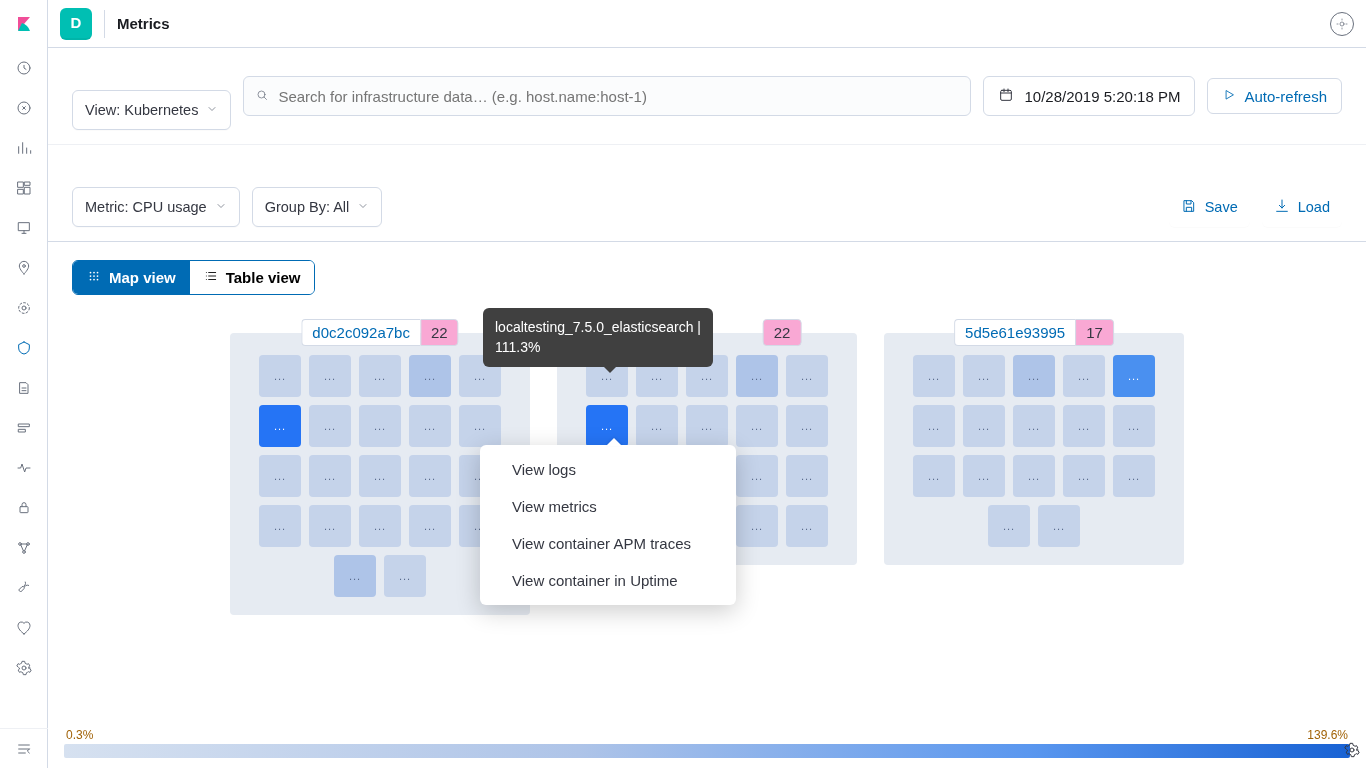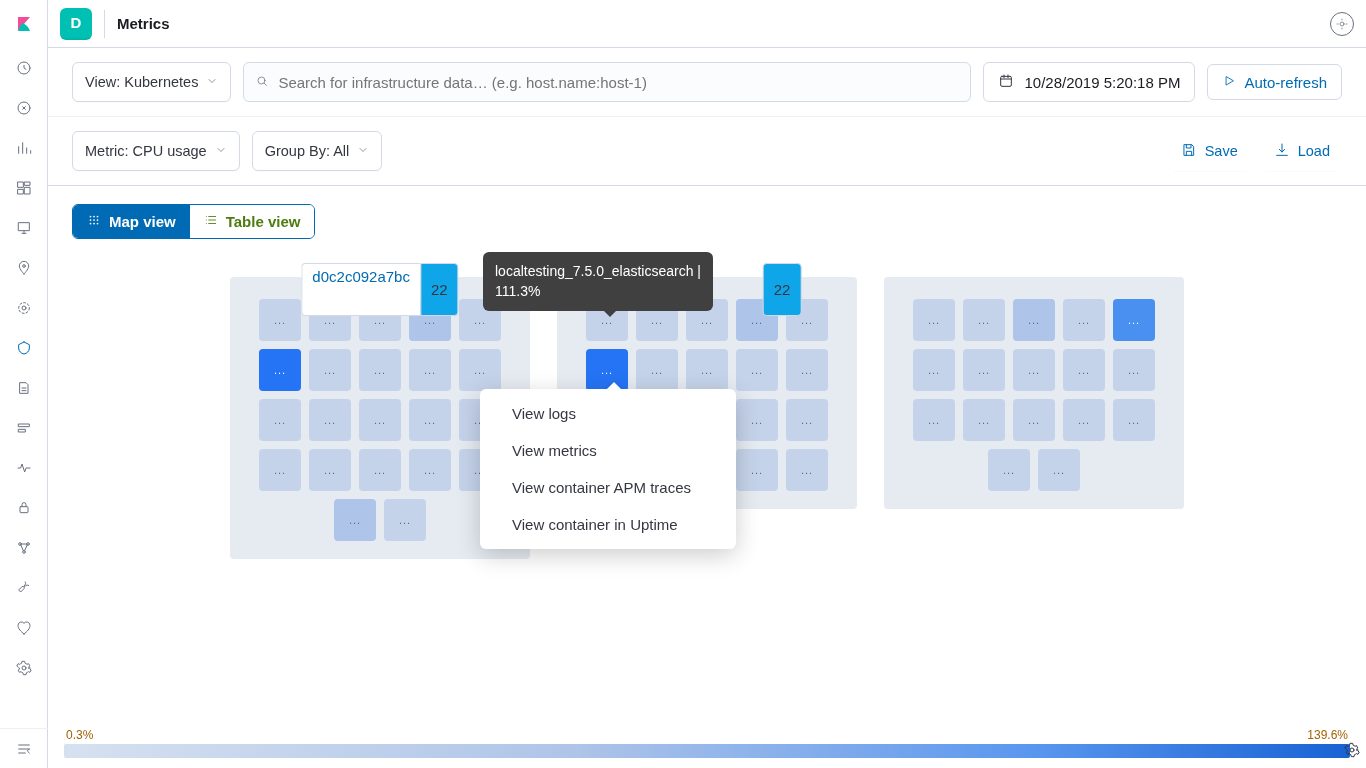--- a/index.html
+++ b/index.html
@@ -24,45 +24,45 @@
   
   .main { position:absolute; left:48px; top:48px; right:0; bottom:0; display:flex; flex-direction:column; }
   
   
   .tabs { display:flex; gap:28px; padding:22px 24px 0 24px; border-bottom:1px solid #d3dae6; }
   .tab { font-size:18px; font-weight:700; color:#1a1c21; padding-bottom:12px; cursor:pointer; border-bottom:2px solid transparent; }
   .tab.active { color:#006bb4; border-bottom-color:#006bb4; }
   
   
   .row { display:flex; align-items:center; padding:14px 24px; gap:12px; border-bottom:1px solid #eef0f4; }
-  .btn { border:1px solid #d3dae6; background:#fff; border-radius:6px; height:40px; padding:0 12px; display:inline-flex; align-items:center; gap:8px; font-size:14.5px; color:#343741; cursor:pointer; box-shadow:0 1px 1px rgba(0,0,0,.02);}
+  .btn { border:1px solid #d3dae6; background:#fff; border-radius:6px; height:40px; padding:0 12px; display:inline-flex; align-items:center; gap:8px; font-size:14.5px; color:#343741; cursor:pointer; box-shadow:0 1px 1px rgba(0,0,0,.02);margin-top:28px;}
   .btn.flat { border:none; background:transparent; color:#006bb4; font-weight:500;}
   .btn .chev { color:#69707d; }
   .search { flex:1; display:flex; align-items:center; border:1px solid #d3dae6; border-radius:6px; height:40px; padding:0 12px; gap:10px; background:#fbfcfd; }
   .search input { flex:1; border:none; outline:none; background:transparent; font-size:15px; color:#69707d; }
   .date-btn { border:1px solid #d3dae6; border-radius:6px; height:40px; padding:0 14px; display:flex; align-items:center; gap:10px; font-size:15px; }
   .refresh-btn { border:1px solid #d3dae6; border-radius:6px; height:36px; padding:0 14px; display:flex; align-items:center; gap:8px; color:#006bb4; font-size:15px; cursor:pointer;}
   
   
   .toggle-row { display:flex; align-items:center; padding:18px 24px 8px 24px; }
   .toggle-group { display:flex; border:1px solid #006bb4; border-radius:6px; overflow:hidden; }
-  .toggle-btn { padding:8px 14px; display:flex; align-items:center; gap:8px; font-size:15px; font-weight:600; cursor:pointer; background:#fff; color:#4d7c0f;}
+  .toggle-btn { padding:8px 14px; display:flex; align-items:center; gap:8px; font-size:15px; font-weight:600; cursor:pointer; background:#fff; color:#000000;}
   .toggle-btn.active { background:#006bb4; color:#fff; }
   .toggle-row .info { margin-left:auto; color:#343741; font-size:15px; }
   
   
   .canvas { position:relative; flex:1; padding:30px 24px 60px 24px; display:flex; gap:27px; justify-content:center; align-items:flex-start; }
   
   .group { background:#e6ebf2; border-radius:4px; padding:22px 18px 18px 18px; position:relative; }
   .group.g1 { width:300px; }
   .group.g2 { width:300px; }
   .group.g3 { width:300px; }
   .group-label { position:absolute; top:-14px; left:50%; transform:translateX(-50%); display:flex; }
   .group-label .name { background:#fff; border:1px solid #d3dae6; border-right:none; border-radius:4px 0 0 4px; padding:4px 10px; color:#006bb4; font-size:15px; white-space:nowrap;}
-  .group-label .count { background:#0ea5e9; border:1px solid #d3dae6; border-radius:0 4px 4px 0; padding:17px 10px; color:#343741; font-size:15px; }
+  .group-label .count { background:#f9a8d4; border:1px solid #d3dae6; border-radius:0 4px 4px 0; padding:4px 10px; color:#343741; font-size:15px; }
   
   .grid { display:grid; grid-template-columns:repeat(5, 42px); gap:8px; justify-content:center;}
   .cell { width:42px; height:42px; border-radius:4px; display:flex; align-items:center; justify-content:center; color:#5a6b8c; font-size:11px; letter-spacing:1px; cursor:pointer; }
   .c1 { background:#c5d3ea; } 
   .c2 { background:#aec4e8; }
   .c4 { background:#4a90f0; color:#fff; }
   .c5 { background:#2574f5; color:#fff; }
   
   
   .tooltip { position:absolute; background:#404040; color:#fff; border-radius:6px; padding:10px 12px; font-size:14px; line-height:1.4; width:230px; z-index:20; }
@@ -356,20 +356,24 @@
         <div class="cell c1">...</div>
         <div class="cell c1">...</div>
         <div class="cell c1">...</div>
         <div class="cell c1">...</div>
         <div class="cell c1">...</div>
         <div class="cell c1">...</div>
       </div>
     </div>
 
     <div class="group g3">
+      <div class="group-label">
+        <span class="name">5d5e61e93995</span>
+        <span class="count">17</span>
+      </div>
       <div class="grid">
         <div class="cell c1">...</div>
         <div class="cell c1">...</div>
         <div class="cell c2">...</div>
         <div class="cell c1">...</div>
         <div class="cell c4">...</div>
         <div class="cell c1">...</div>
         <div class="cell c1">...</div>
         <div class="cell c1">...</div>
         <div class="cell c1">...</div>

